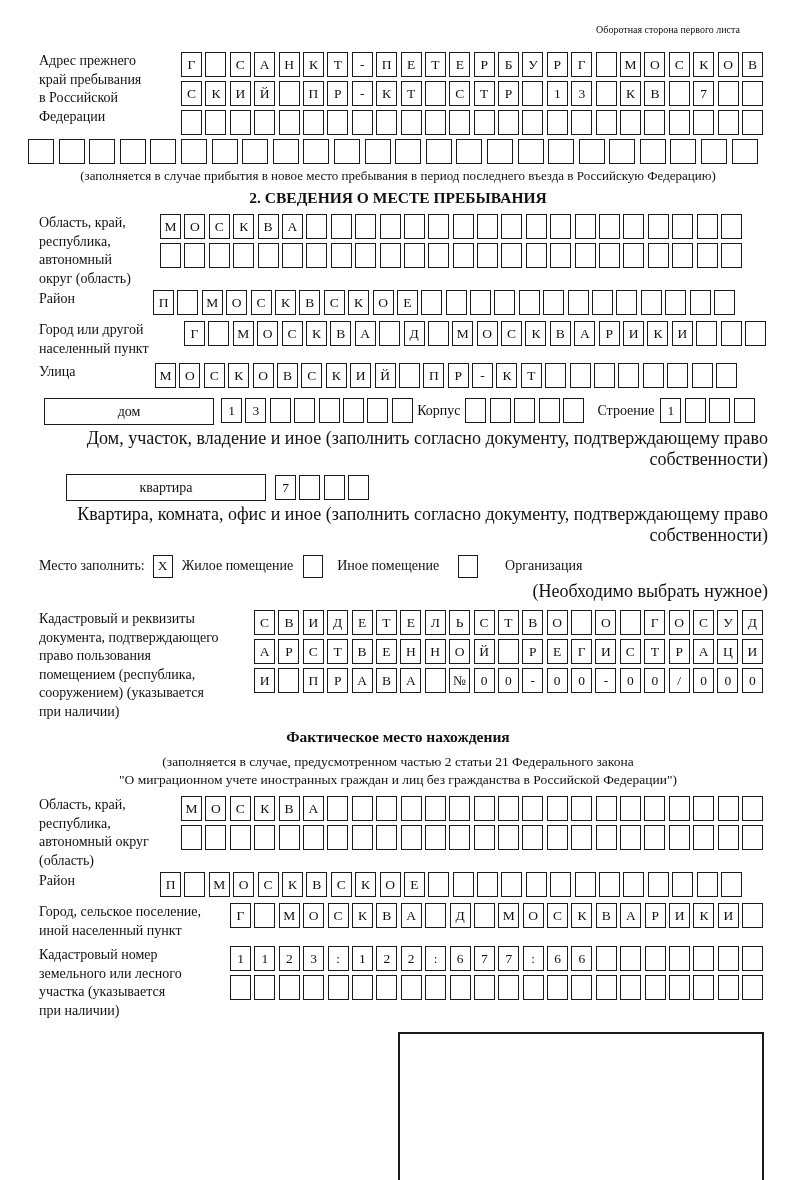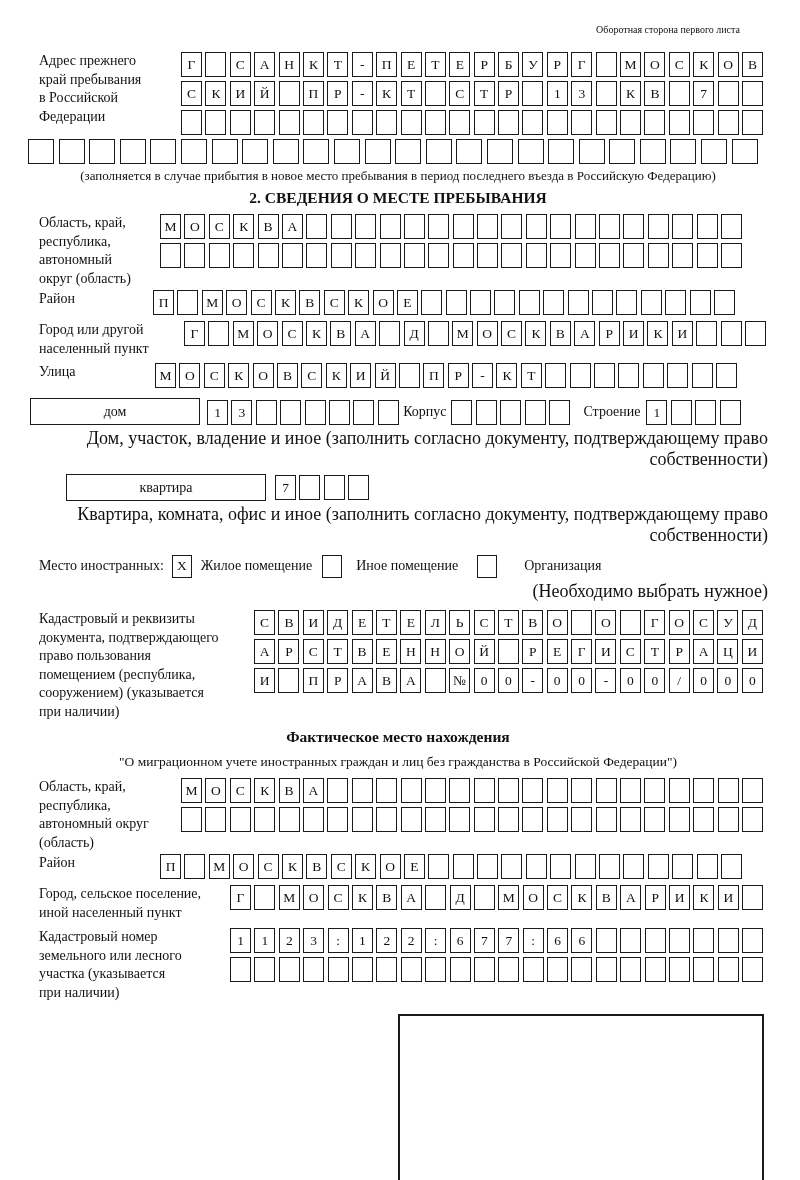--- a/index.html
+++ b/index.html
@@ -330,21 +330,21 @@
       <span class="cell"></span>
       <span class="cell"></span>
       <span class="cell"></span>
       <span class="cell"></span>
       <span class="cell"></span>
       <span class="cell"></span>
       <span class="cell"></span>
     </div>
 </div>
 
-<div class="fieldrow" style="margin-top:6px; margin-left:2px; align-items:flex-end;">
+<div class="fieldrow" style="margin-top:6px; margin-left:16px; align-items:flex-start;">
   <div class="wbox" style="width:170px;">дом</div>
   <div class="cellrow" style="margin:0 0 0 7px;">
       <span class="cell">1</span>
       <span class="cell">3</span>
       <span class="cell"></span>
       <span class="cell"></span>
       <span class="cell"></span>
       <span class="cell"></span>
       <span class="cell"></span>
       <span class="cell"></span>
@@ -372,21 +372,21 @@
   <div class="cellrow" style="margin:0 0 0 9px;">
       <span class="cell">7</span>
       <span class="cell"></span>
       <span class="cell"></span>
       <span class="cell"></span>
     </div>
 </div>
 <div class="caption-l" style="margin-top:3px;">Квартира, комната, офис и иное (заполнить согласно документу, подтверждающему право собственности)</div>
 
 <div class="fieldrow" style="margin-top:7px; margin-left:11px; align-items:center;">
-  <div class="inline-lbl">Место иностранных:</div>
+  <div class="inline-lbl">Место заполнить:</div>
   <div class="chkbox" style="margin-left:8px;">X</div>
   <div class="inline-lbl" style="margin-left:9px;">Жилое помещение</div>
   <div class="chkbox" style="margin-left:10px;"></div>
   <div class="inline-lbl" style="margin-left:14px;">Иное помещение</div>
   <div class="chkbox" style="margin-left:19px;"></div>
   <div class="inline-lbl" style="margin-left:27px;">Организация</div>
 </div>
 <div class="caption-l" style="margin-left:215px; margin-top:2px;">(Необходимо выбрать нужное)</div>
 
 <div class="fieldrow" style="margin-top:8px;">
@@ -466,20 +466,21 @@
         <span class="cell">/</span>
         <span class="cell">0</span>
         <span class="cell">0</span>
         <span class="cell">0</span>
       </div>
   </div>
 </div>
 
 <div class="sec-title" style="margin-top:7px;">Фактическое место нахождения</div>
 <div class="caption-c" style="margin-top:7px; font-size:13.5px; line-height:18px;">
+  <div>(заполняется в случае, предусмотренном частью 2 статьи 21 Федерального закона</div>
   <div>"О миграционном учете иностранных граждан и лиц без гражданства в Российской Федерации")</div>
 </div>
 
 <div class="fieldrow" style="margin-top:7px;">
   <div class="flabel w153">
     <div>Область, край,</div>
     <div>республика,</div>
     <div>автономный округ</div>
     <div>(область)</div>
   </div>

